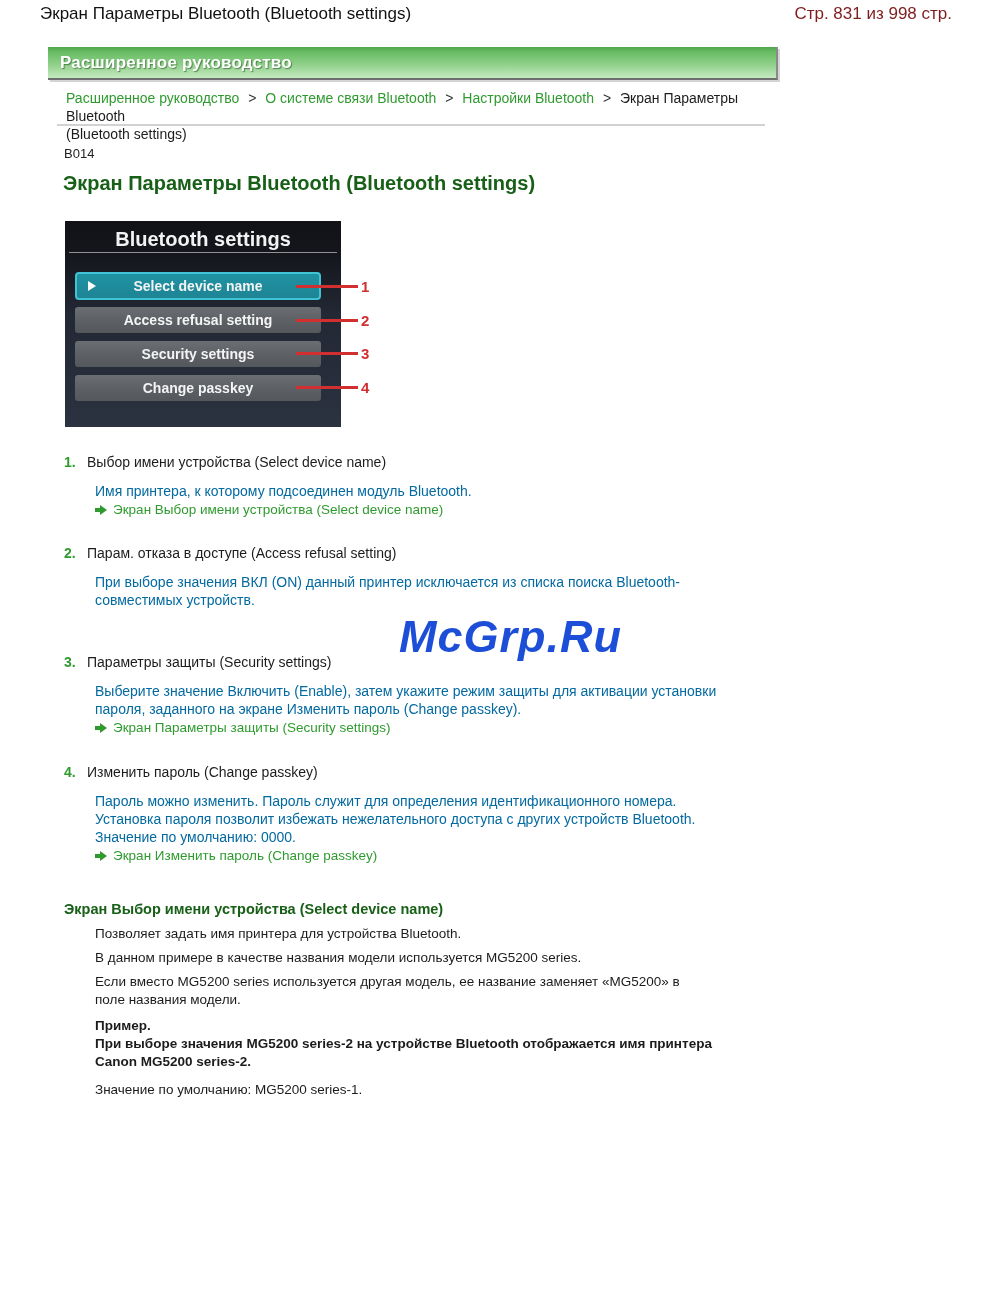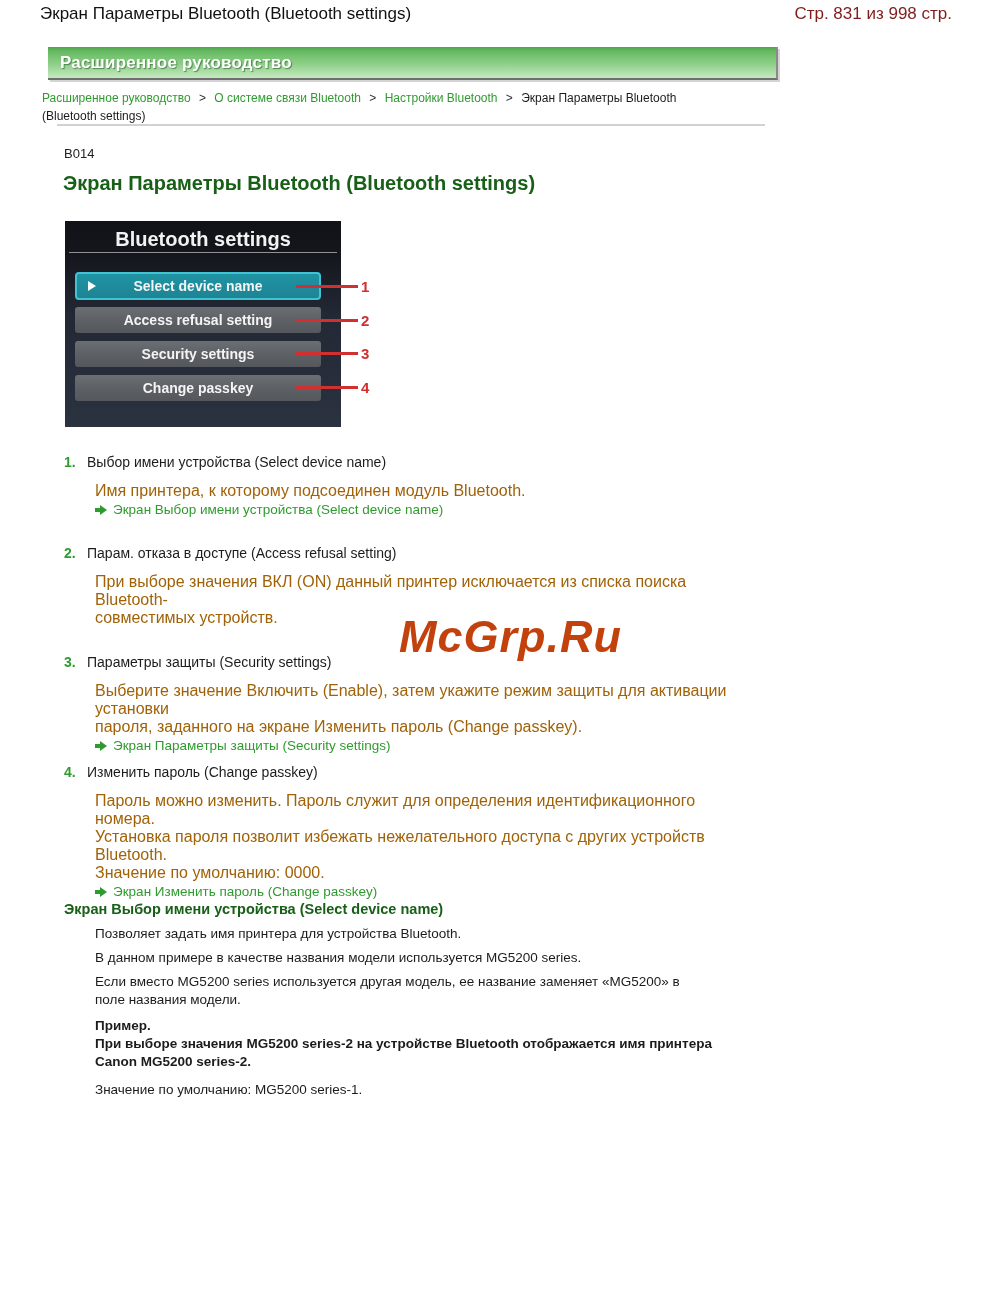--- a/index.html
+++ b/index.html
@@ -15,21 +15,21 @@
     position:absolute;left:48px;top:47px;width:730px;height:33px;box-sizing:border-box;
     background:linear-gradient(180deg,#4fa54b 0%,#66bb62 14%,#8ecf88 55%,#c6eac1 100%);
     border-right:2px solid #8a8a8a;border-bottom:2px solid #6f6f6f;
     box-shadow:2px 2px 0 rgba(160,160,160,.45);
   }
   .banner-label{
     display:block;padding:6px 0 0 12px;font-size:17px;font-weight:bold;color:#ffffff;
     text-shadow:1px 1px 1px rgba(40,90,40,.65);letter-spacing:.2px;
   }
   
-  .breadcrumb{position:absolute;left:42px;top:89px;width:690px;font-size:12px;line-height:18px;}
+  .breadcrumb{position:absolute;left:66px;top:89px;width:690px;font-size:14px;line-height:18px;}
   .crumb-link{color:#2f9b2f;text-decoration:none;cursor:pointer;}
   .crumb-sep{color:#333;margin:0 5px;}
   .crumb-current{color:#1c1c1c;white-space:pre-line;}
   .rule{position:absolute;left:57px;top:124px;width:708px;height:2px;background:#d2d2d2;}
   
   .doc-code{position:absolute;left:64px;top:146px;font-size:13px;color:#222;}
   .doc-title{position:absolute;left:63px;top:172px;font-size:20px;font-weight:bold;color:#186018;}
   
   .lcd{
     position:absolute;left:65px;top:221px;width:276px;height:206px;
@@ -57,32 +57,32 @@
   .callout{position:absolute;left:296px;height:18px;display:flex;align-items:center;}
   .callout.c1{top:277px;} .callout.c2{top:311px;} .callout.c3{top:344px;} .callout.c4{top:378px;}
   .callout-line{width:62px;height:3px;background:#d23030;}
   .callout-num{margin-left:3px;font-size:15px;font-weight:bold;color:#d23030;}
   
   .section{position:absolute;left:64px;width:700px;}
   .sec1{top:452px;} .sec2{top:543px;} .sec3{top:652px;} .sec4{top:762px;}
   .sec-head{font-size:14px;line-height:20px;}
   .sec-num{display:inline-block;width:23px;font-weight:bold;color:#2f9b2f;}
   .sec-title{color:#1c1c1c;}
-  .sec-body{margin:10px 0 0 31px;width:660px;font-size:16px;line-height:18px;
-    color:#a16207;white-space:pre-line;}
+  .sec-body{margin:10px 0 0 31px;width:660px;font-size:14px;line-height:18px;
+    color:#0369a1;white-space:pre-line;}
   .sec-link-row{margin:2px 0 0 31px;display:flex;align-items:center;}
   .link-arrow{position:relative;display:inline-block;width:12px;height:10px;margin-right:6px;flex:0 0 auto;}
   .link-arrow::before{content:"";position:absolute;left:0;top:3px;width:5px;height:4px;background:#2f9b2f;}
   .link-arrow::after{content:"";position:absolute;left:5px;top:0;width:0;height:0;
     border-top:5px solid transparent;border-bottom:5px solid transparent;border-left:7px solid #2f9b2f;}
   .green-link{font-size:13.5px;color:#2f9b2f;text-decoration:none;cursor:pointer;}
   
   .watermark{
     position:absolute;left:399px;top:611px;font-size:45px;font-style:italic;font-weight:600;
-    color:#c2410c;letter-spacing:1px;white-space:nowrap;
+    color:#1d4ed8;letter-spacing:1px;white-space:nowrap;
   }
   
   .bottom-heading{position:absolute;left:64px;top:901px;font-size:14.5px;font-weight:bold;color:#186018;}
   .bpara{position:absolute;left:95px;width:680px;font-size:13.5px;line-height:18px;
     color:#1c1c1c;white-space:pre-line;}
   .bp0{top:925px;} .bp1{top:949px;} .bp2{top:973px;} .bp3{top:1017px;font-weight:bold;} .bp4{top:1081px;}
 </style>
 </head>
 <body>
 

